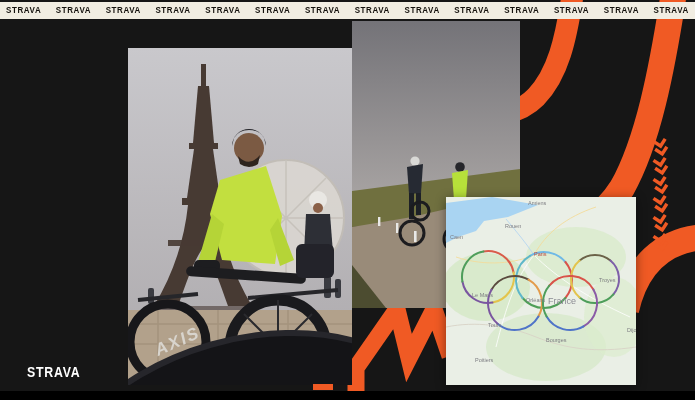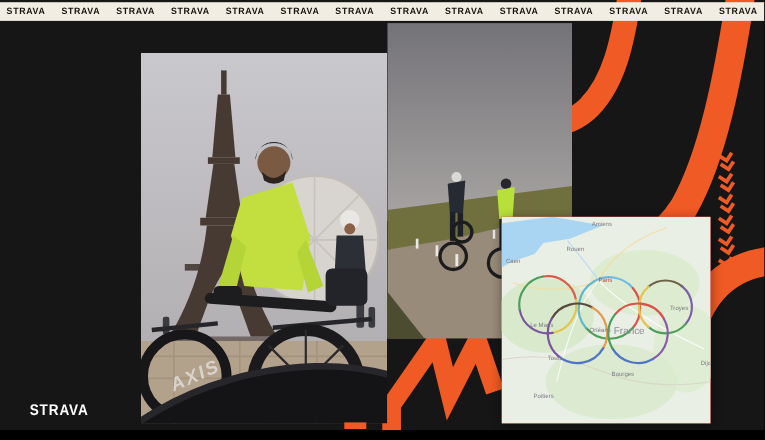--- a/index.html
+++ b/index.html
@@ -11,22 +11,22 @@
           box-sizing:border-box;z-index:40;}
   #banner span{font-size:8px;font-weight:700;letter-spacing:.6px;color:#14110d;
                transform:scaleY(1.05);white-space:nowrap;}
   
   #decor{position:absolute;inset:0;z-index:5;}
   
   .photo{position:absolute;overflow:hidden;}
   #photo-left{left:128px;top:48px;width:224px;height:337px;z-index:20;}
   #photo-middle{left:352px;top:21px;width:168px;height:287px;z-index:10;}
   
-  #map{position:absolute;left:456px;top:197px;width:190px;height:188px;z-index:30;
-       background:#ef4444;box-shadow:0 2px 10px rgba(0,0,0,.45);}
+  #map{position:absolute;left:446px;top:197px;width:190px;height:188px;z-index:30;
+       background:#be185d;box-shadow:0 2px 10px rgba(0,0,0,.45);}
   
   #logo{position:absolute;left:27px;top:365px;z-index:45;color:#fff;font-weight:700;
         font-size:13px;letter-spacing:.8px;transform:scaleX(.95) scaleY(1.08);transform-origin:left;}
   #bottombar{position:absolute;left:0;bottom:0;width:695px;height:9px;background:#000;z-index:50;}
   #accent-rect{position:absolute;left:313px;top:384px;width:20px;height:6px;z-index:25;}
 </style>
 </head>
 <body>
 
 <div id="stage">

